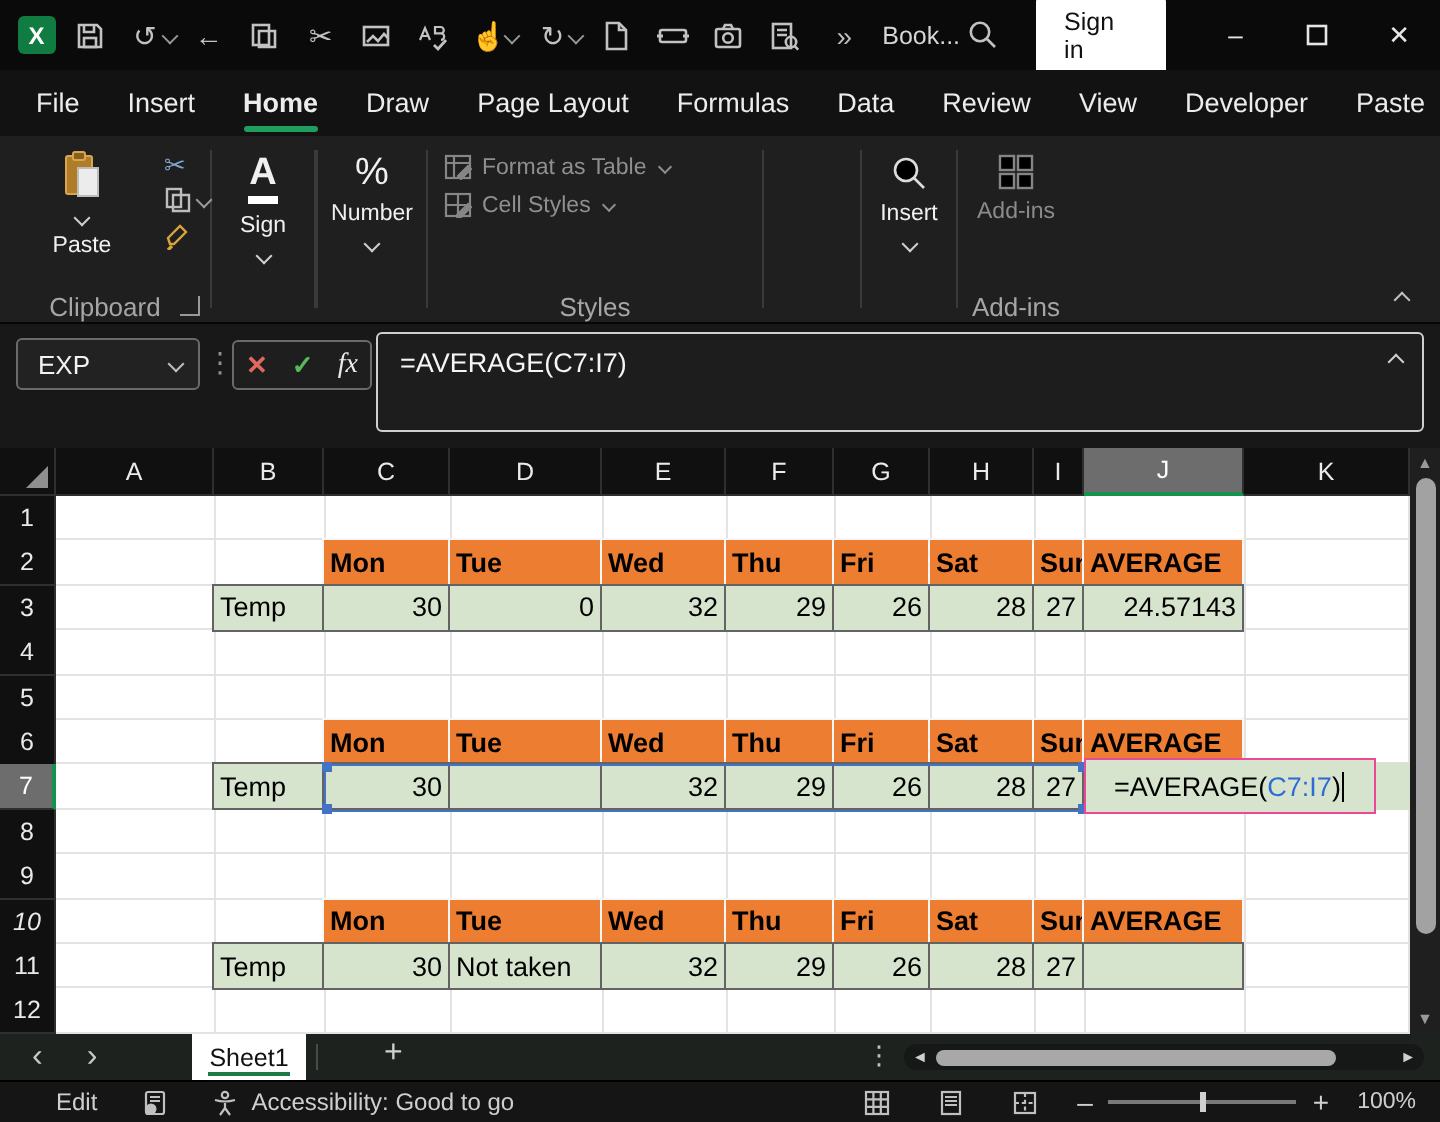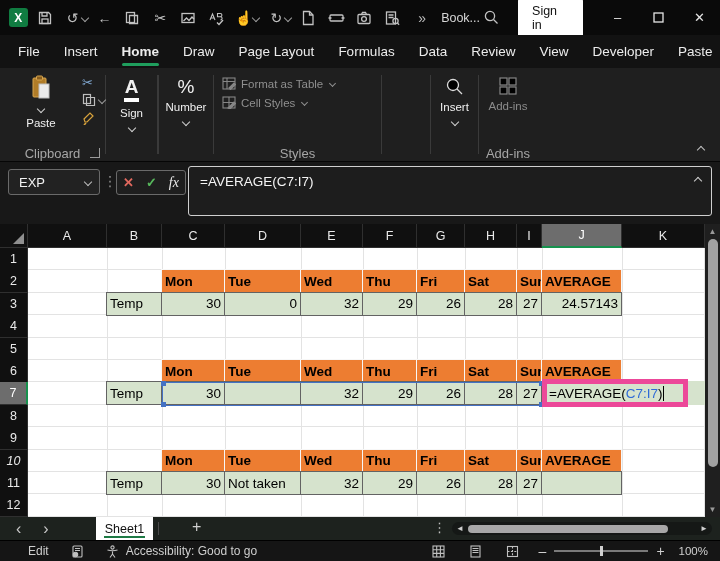--- a/index.html
+++ b/index.html
@@ -55,21 +55,21 @@
   .c-right{justify-content:flex-end;}
   .chdr,.rhdr{position:absolute;box-sizing:border-box;background:#101010;color:#eaeaea;display:flex;align-items:center;justify-content:center;font-size:12.5px;border-right:1px solid #2f2f2f;border-bottom:1px solid #2f2f2f;}
   .chdr.sel,.rhdr.sel{background:#6d6d6d;color:#fff;}
   .chdr.sel{border-bottom:2px solid #17924e;}
   .rhdr.sel{border-right:2px solid #17924e;}
   .selall{position:absolute;background:#101010;border-right:1px solid #2f2f2f;border-bottom:1px solid #2f2f2f;box-sizing:border-box;}
   .selall::after{content:"";position:absolute;right:3px;bottom:3px;border-left:11px solid transparent;border-bottom:11px solid #8f8f8f;}
   .gl{position:absolute;background:#e3e3e3;}
   #range-marquee{position:absolute;left:162px;top:382px;width:381px;height:24px;border:1.5px solid #4472C4;box-sizing:border-box;pointer-events:none;}
   .handle{position:absolute;width:5px;height:5px;background:#4472C4;}
-  #cell-editor{position:absolute;left:542px;top:379px;width:146px;height:28px;background:#D6E3CD;border:5px solid #ec4899;box-sizing:border-box;display:flex;align-items:center;padding-left:2px;font-size:13.5px;color:#000;white-space:nowrap;}
+  #cell-editor{position:absolute;left:542px;top:379px;width:146px;height:28px;background:#D6E3CD;border:1px solid #ec4899;box-sizing:border-box;display:flex;align-items:center;padding-left:14px;font-size:13.5px;color:#000;white-space:nowrap;}
   #cell-editor .ref{color:#2f6bd7;}
   #editor-caret{display:inline-block;width:1px;height:15px;background:#000;margin-left:1px;}
   #k7-fill{position:absolute;left:687px;top:381px;width:18px;height:24px;background:#D6E3CD;}
   
   #vscroll{position:absolute;left:705px;top:224px;width:15px;height:293px;background:#1f1f1f;}
   #vthumb{position:absolute;left:2.5px;top:15px;width:10px;height:228px;background:#a2a2a2;border-radius:5px;}
   .scroll-arrow{position:absolute;left:0;width:15px;text-align:center;color:#9a9a9a;font-size:8px;}
   
   #tabbar{position:absolute;left:0;top:517px;width:720px;height:23px;background:#1d221e;display:flex;align-items:center;}
   .tab-nav{color:#c8c8c8;font-size:16px;line-height:1;margin-left:16px;}

